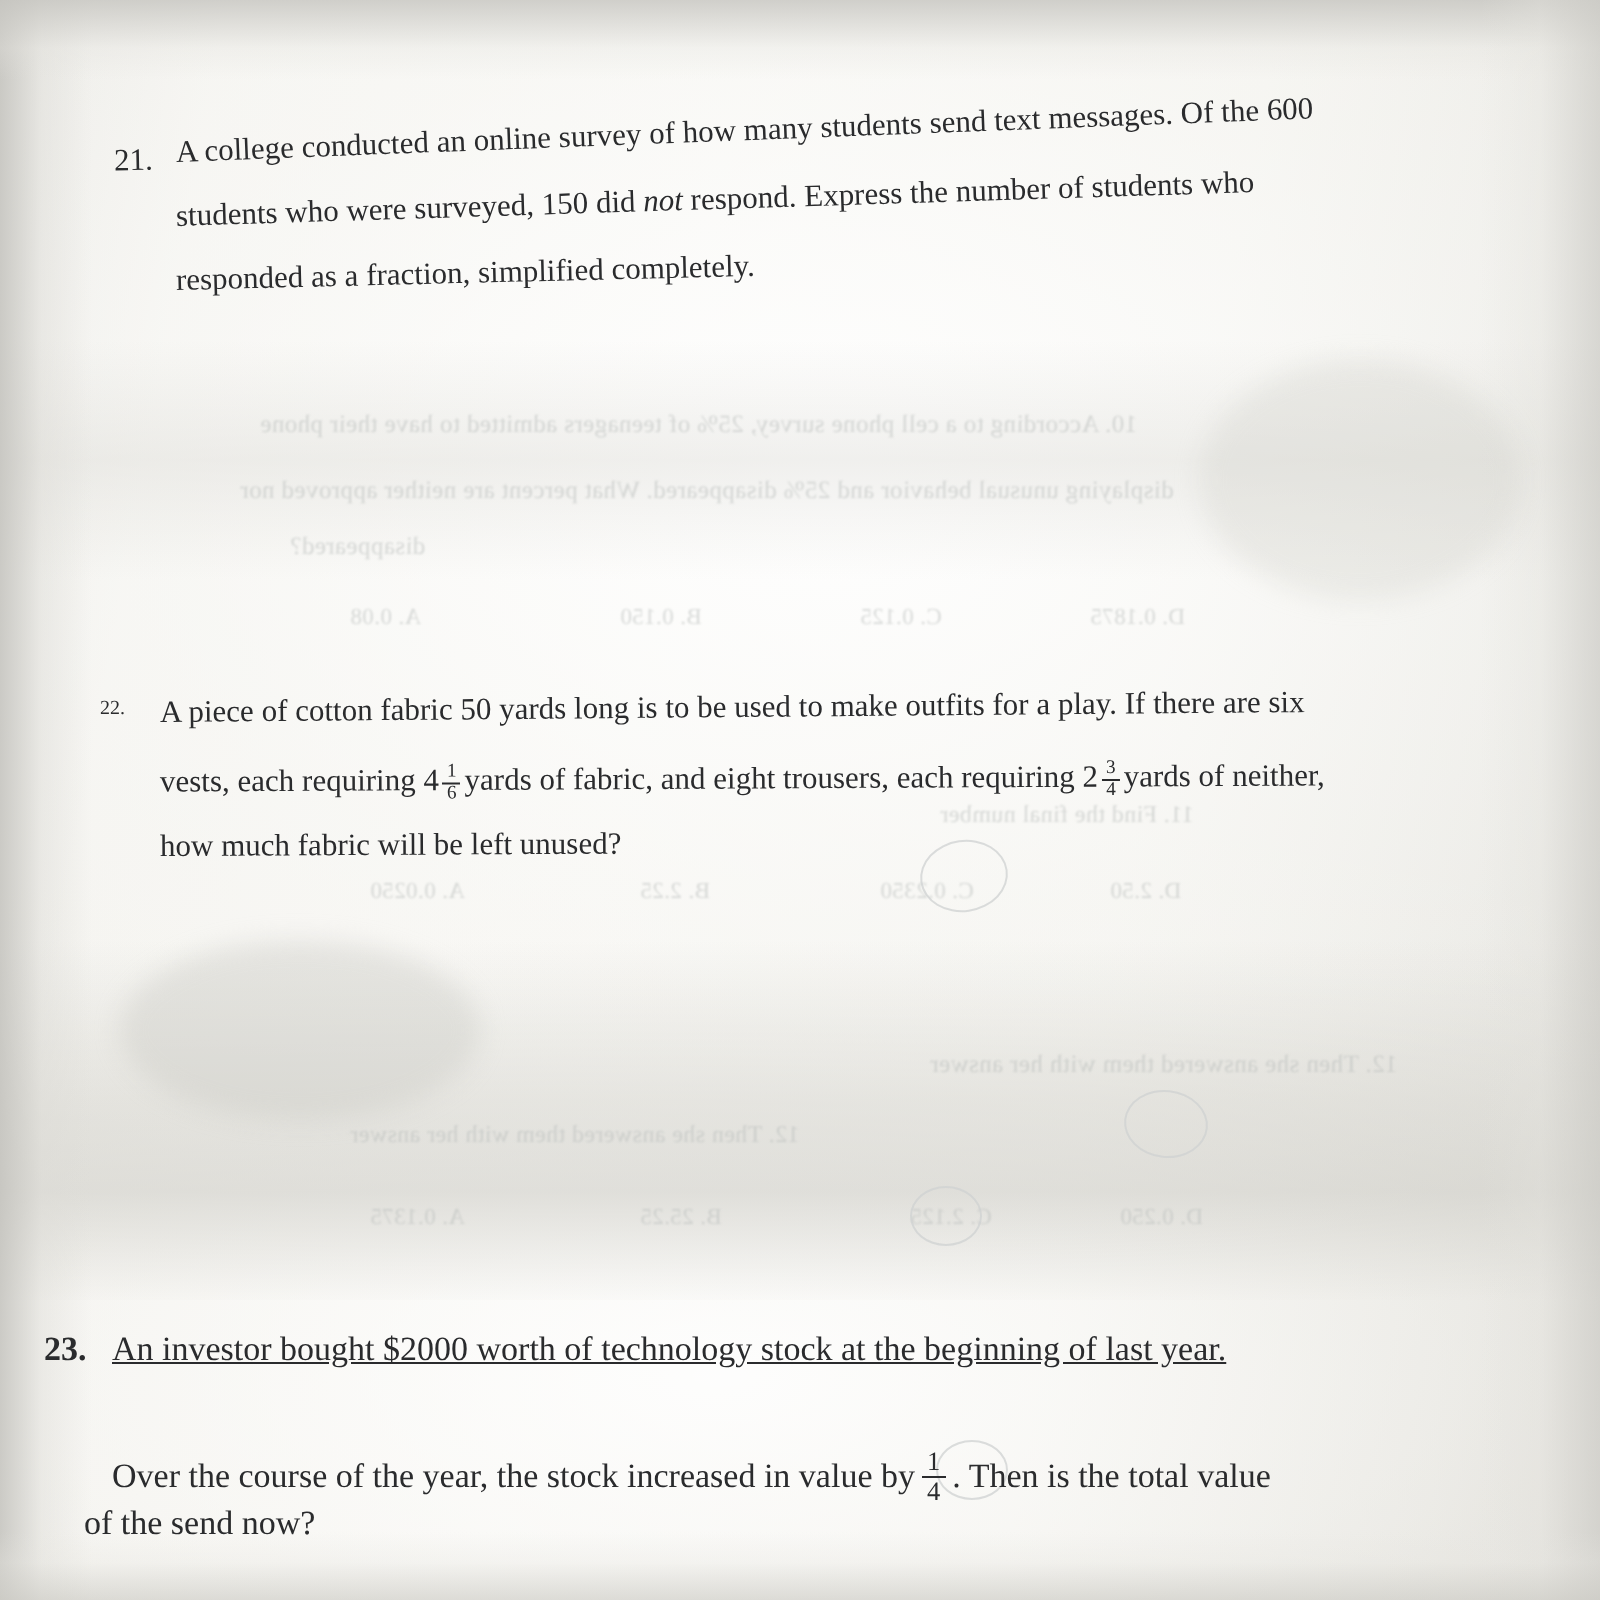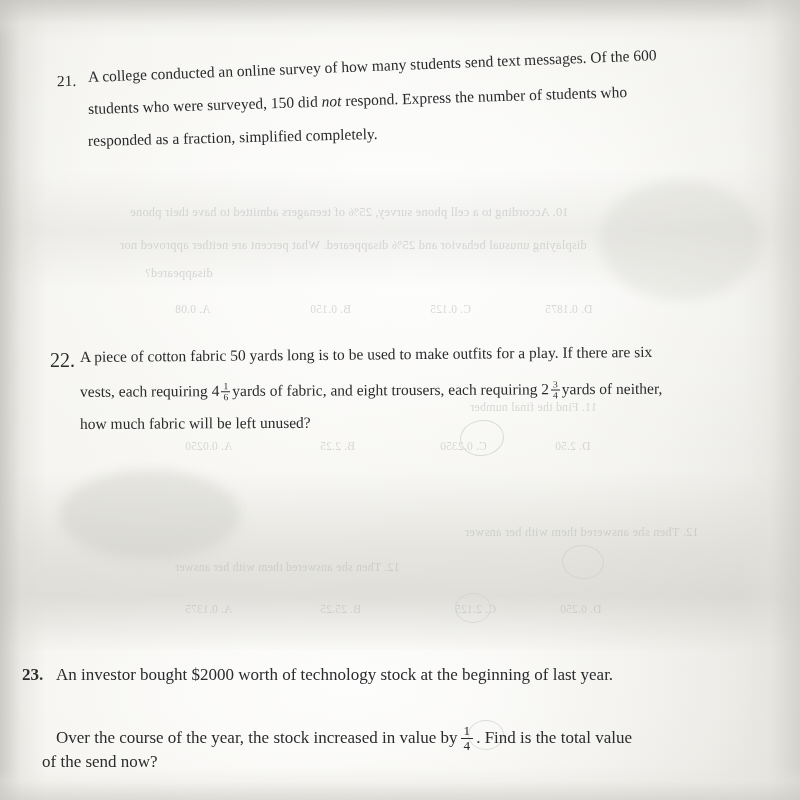--- a/index.html
+++ b/index.html
@@ -179,35 +179,35 @@
     <div class="line" style="left:88px; top:68px; font-size:15.5px; transform:rotate(-2.2deg); transform-origin: left center;">A college conducted an online survey of how many students send text messages.  Of the 600</div>
 
     <div class="line" style="left:88px; top:100px; font-size:15.5px; transform:rotate(-1.8deg); transform-origin: left center;">
       <span>students who were surveyed, 150 did </span><span class="ital">not</span><span> respond.  Express the number of students who</span>
     </div>
 
     <div class="line" style="left:88px; top:132px; font-size:15.5px; transform:rotate(-1.4deg); transform-origin: left center;">responded as a fraction, simplified completely.</div>
   </div>
 
   <div>
-    <div class="q-num" style="left:50px; top:349px; font-size:20px;">22.</div>
+    <div class="q-num" style="left:50px; top:349px; font-size:10px;">22.</div>
 
     <div class="line" style="left:80px; top:348px; font-size:15.5px; transform:rotate(-0.5deg); transform-origin:left center;">A piece of cotton fabric 50 yards long is to be used to make outfits for a play.  If there are six</div>
 
     <div class="line" style="left:80px; top:382px; font-size:15.5px; transform:rotate(-0.3deg); transform-origin:left center;">
       <span>vests, each requiring 4</span><span class="frac"><span class="num">1</span><span class="den">6</span></span><span>yards of fabric, and eight trousers, each requiring 2</span><span class="frac"><span class="num">3</span><span class="den">4</span></span><span>yards of neither,</span>
     </div>
 
     <div class="line" style="left:80px; top:415px; font-size:15.5px; transform:rotate(-0.3deg); transform-origin:left center;">how much fabric will be left unused?</div>
   </div>
 
   <div>
     <div class="q-num" style="left:22px; top:665px; font-size:17px;font-weight:bold;">23.</div>
 
-    <div class="line" style="left:56px; top:665px; font-size:17px;">An investor bought $2000 worth of technology stock at the beginning of last year.</div>
+    <div class="line" style="left:56px; top:665px; font-size:17px;text-decoration:underline;">An investor bought $2000 worth of technology stock at the beginning of last year.</div>
 
     <div class="line" style="left:56px; top:724px; font-size:17px;">
-      <span>Over the course of the year, the stock increased in value by</span><span class="frac-big"><span class="num">1</span><span class="den">4</span></span><span>.  Find is the total value</span>
+      <span>Over the course of the year, the stock increased in value by</span><span class="frac-big"><span class="num">1</span><span class="den">4</span></span><span>.  Then is the total value</span>
     </div>
 
     <div class="line" style="left:42px; top:752px; font-size:17px;">of the send now?</div>
   </div>
 </div>
 
 </body></html>

